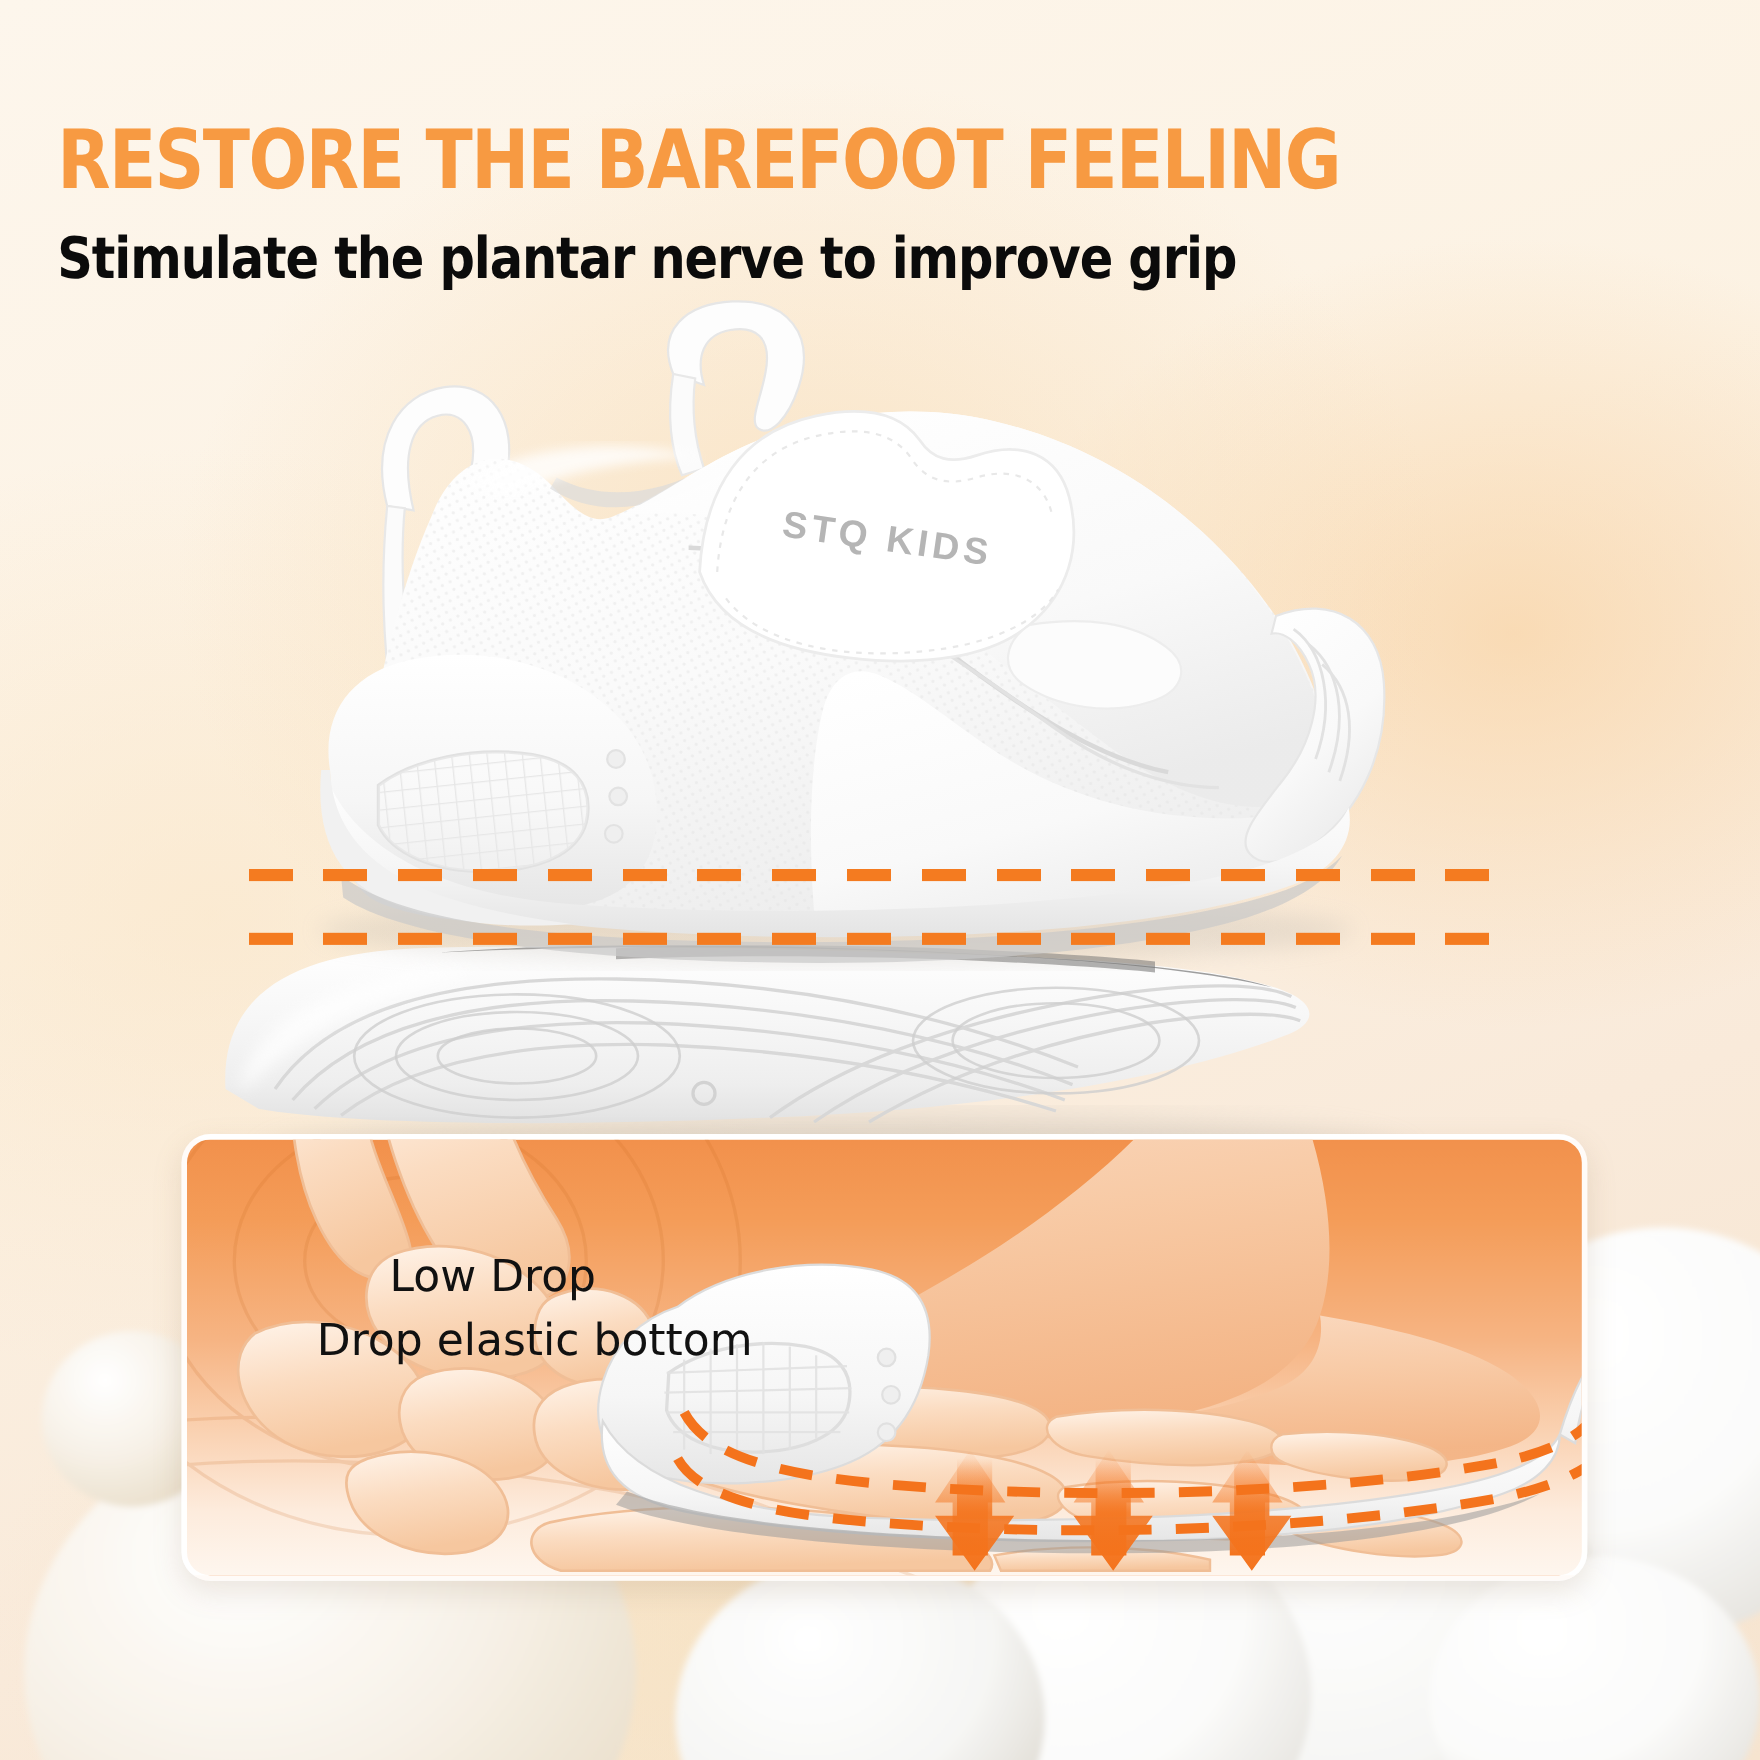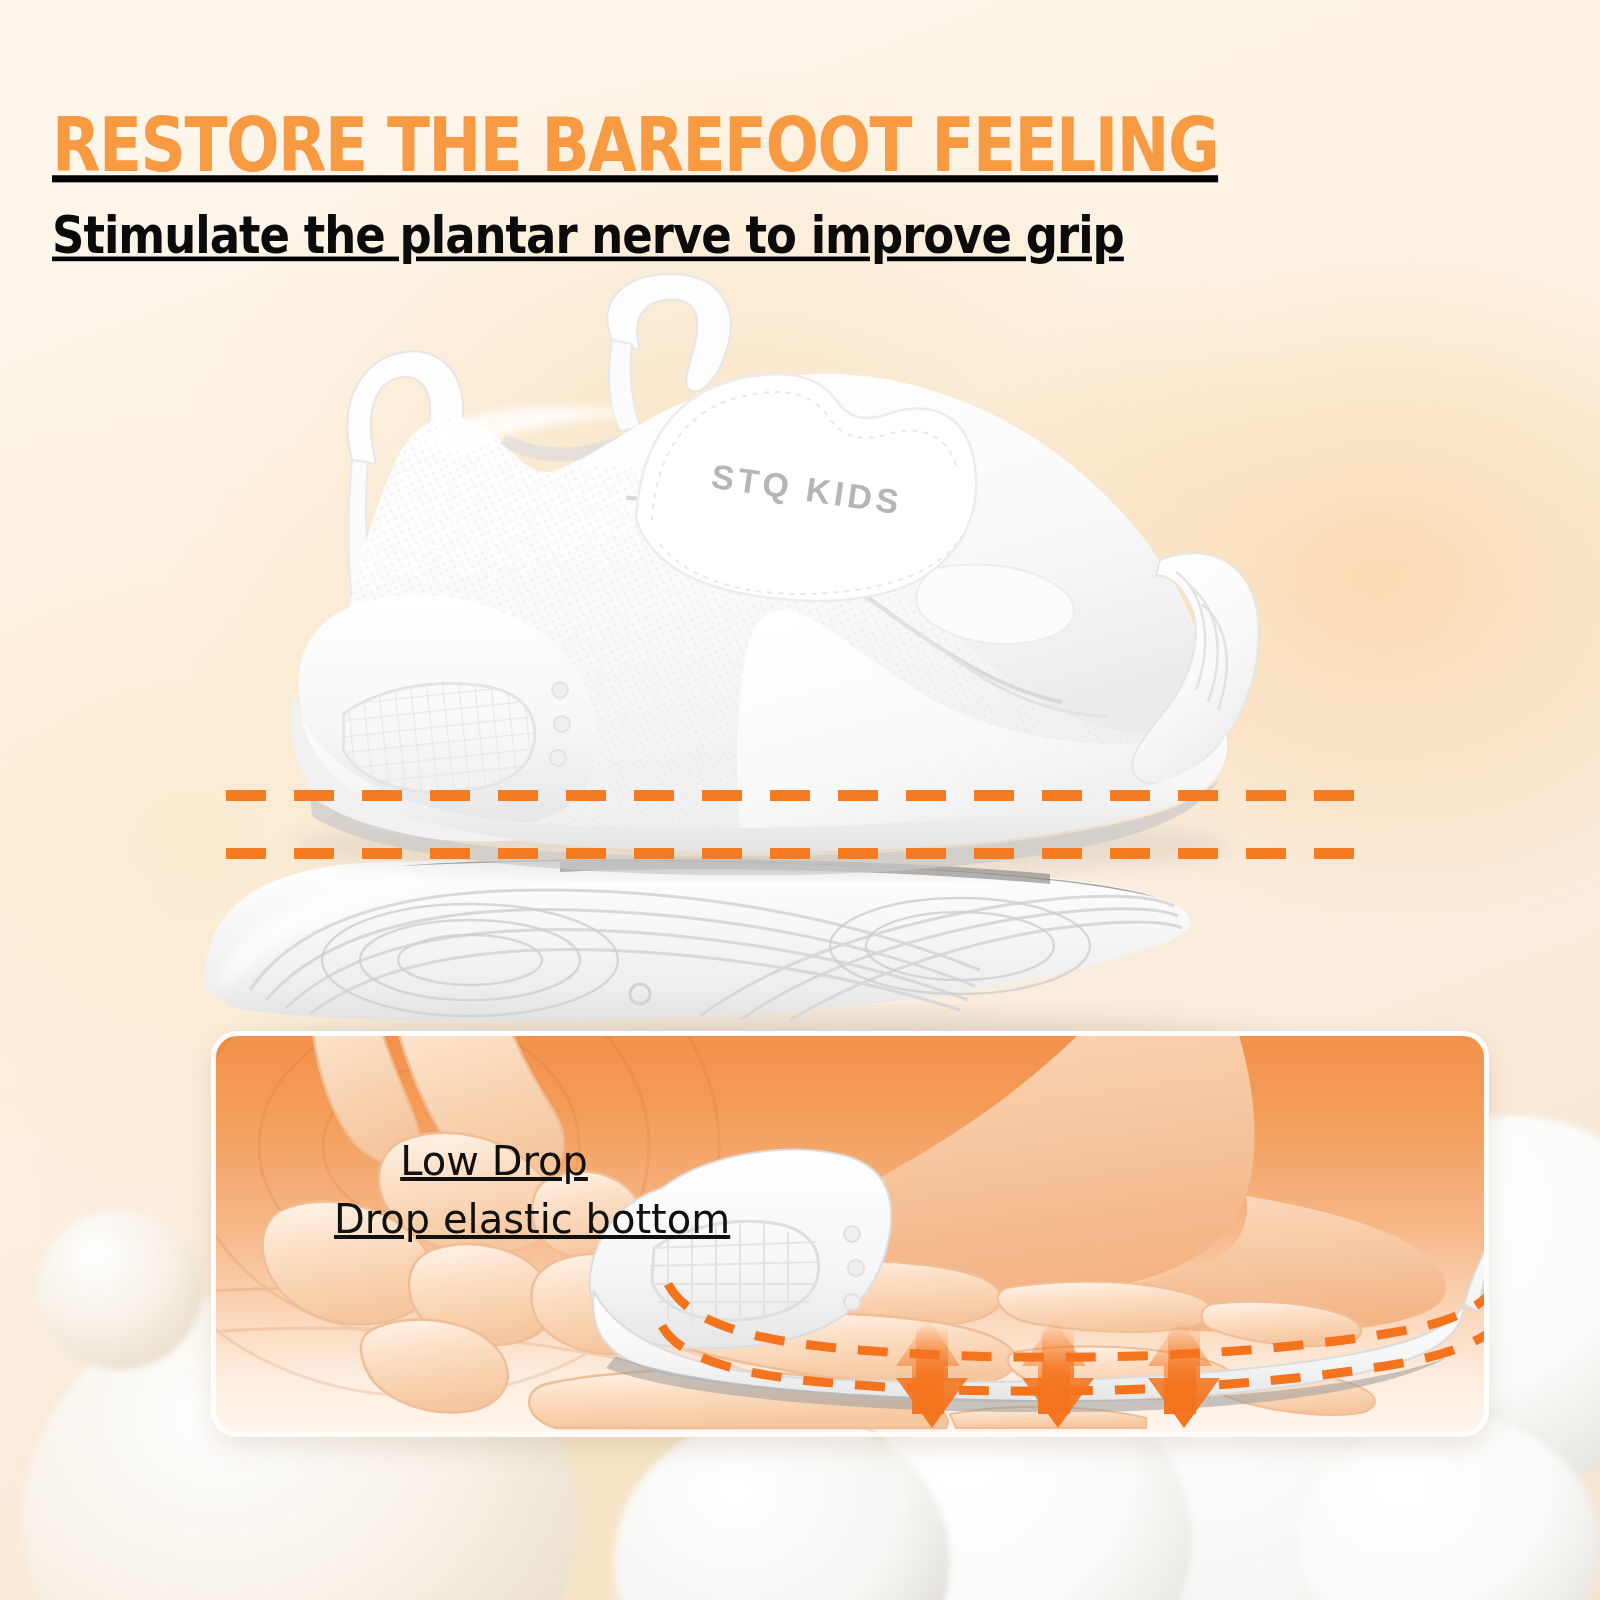--- a/index.html
+++ b/index.html
@@ -54,30 +54,29 @@
   }
 
   
   .panel{
     position:absolute;left:165px;top:1031px;width:1268px;height:396px;
     border-radius:26px;
     border:5px solid rgba(255,255,255,.96);
     overflow:hidden;
     box-shadow:0 10px 26px rgba(150,120,90,.18);
     background:linear-gradient(180deg,#F2914C 0%,#F49C58 18%,#F6B483 46%,#FAD3B4 68%,#FDEBDC 85%,#FEF6EE 100%);
-    margin-left:46px;
   }
   .panel-rings{position:absolute;inset:-10%;opacity:.16;}
   .panel-text{position:absolute;left:118px;top:96px;color:#111;
     font-family:"DejaVu Sans", sans-serif;font-size:40px;line-height:1.45;font-weight:400;}
   .panel-text .l1{display:block;text-align:center;width:320px;}
   .panel-text .l2{display:block;}
 
   svg{display:block;}
-  .nosel{user-select:none;text-decoration:underline;}
+  .nosel{user-select:none;}
 </style>
 </head>
 <body>
 
 <div class="stage">
 
   <div class="bg"></div>
 
   <svg width="1600" height="1600" style="position:absolute;left:0;top:0;">
     <defs>

